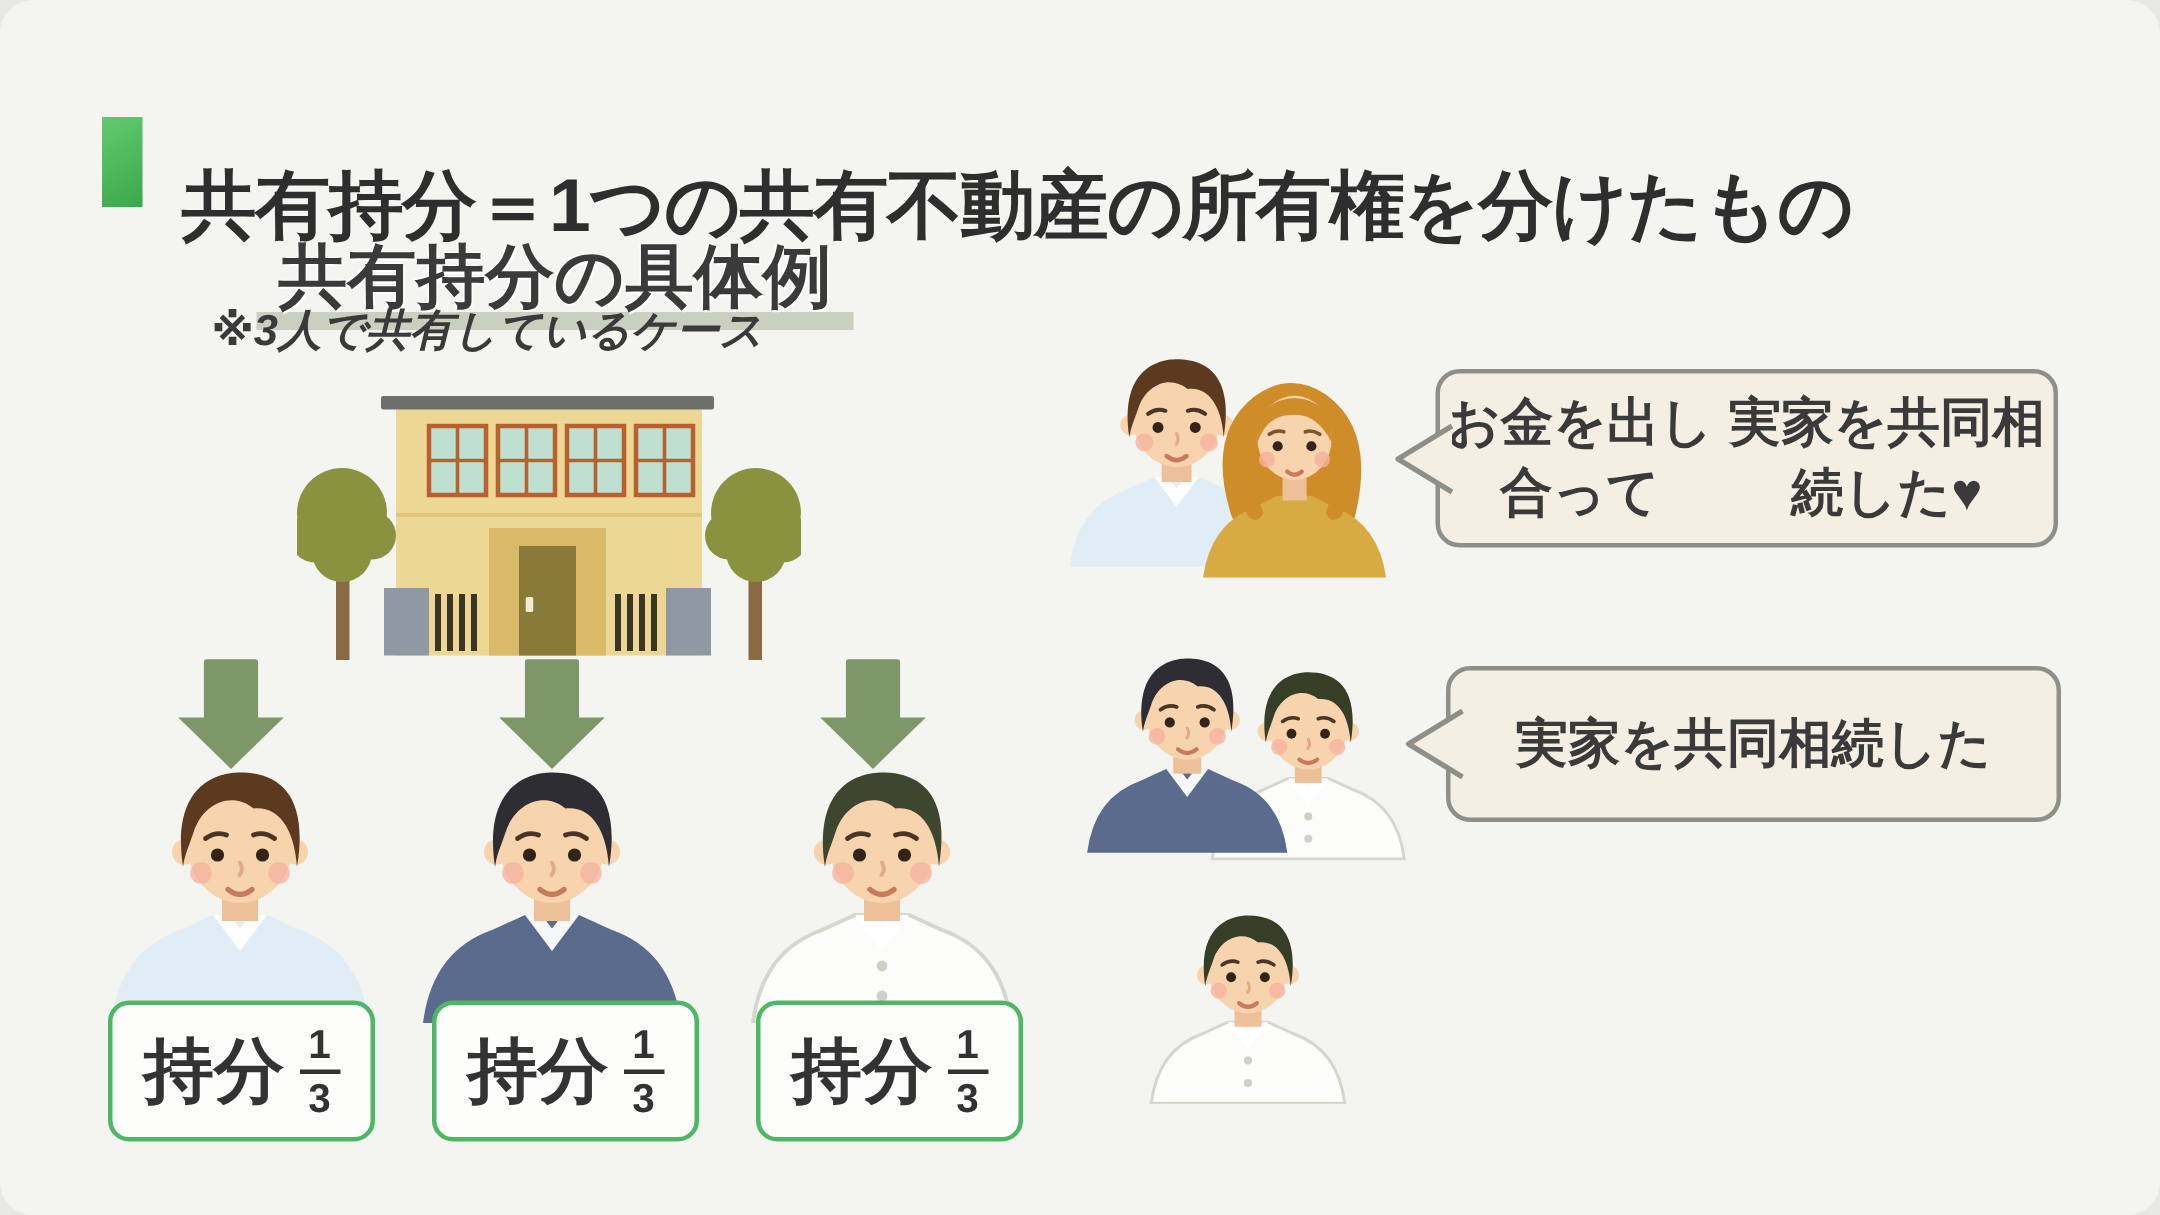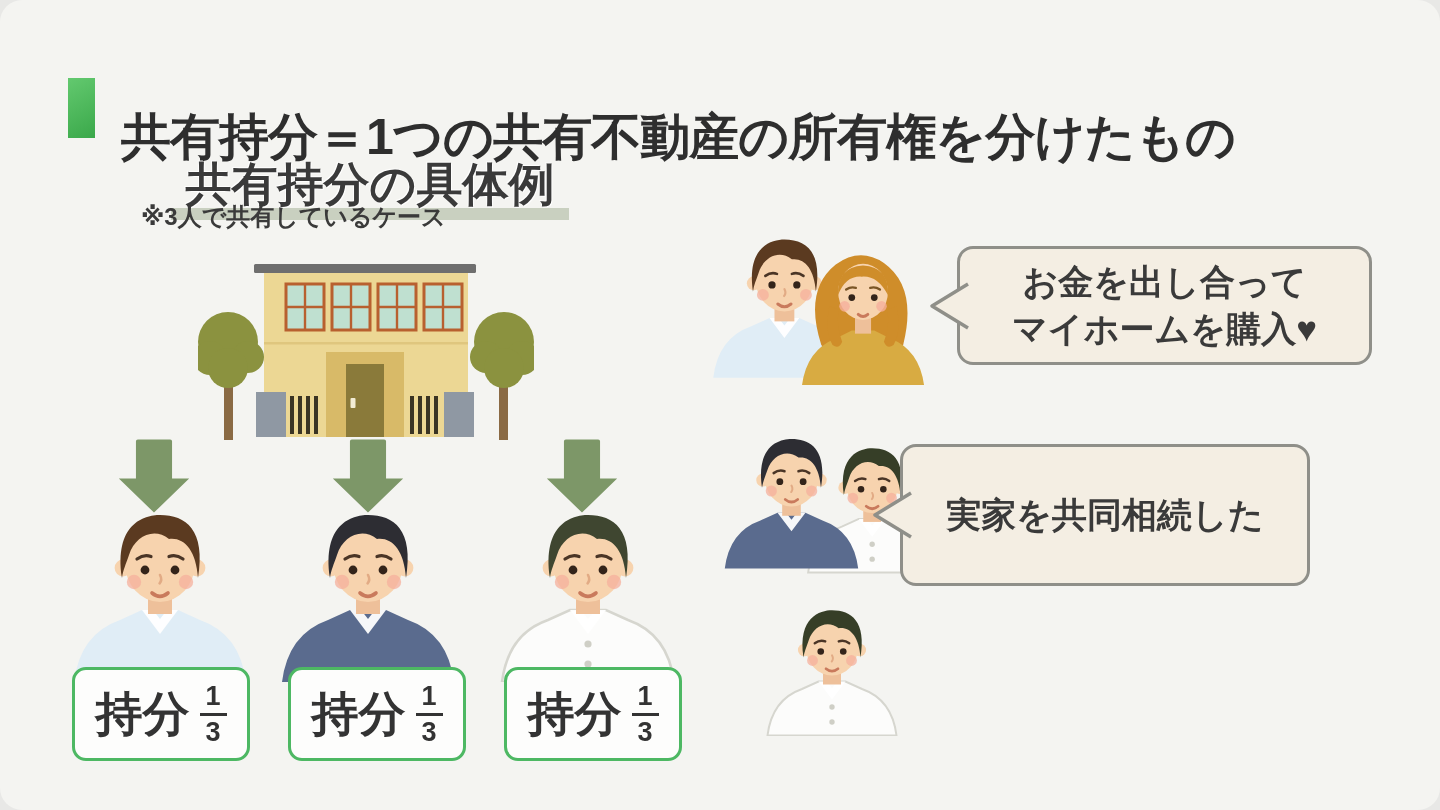--- a/index.html
+++ b/index.html
@@ -17,21 +17,21 @@
     background:linear-gradient(150deg,var(--accent-light,#63c96f) 0%,var(--accent-dark,#3aa84a) 100%);}
   .page-title{left:121px;top:70px;font-size:50px;font-weight:700;color:var(--title,#2e2e2e);white-space:nowrap;letter-spacing:-1px;}
 
   
   .sec-head{font-size:46px;font-weight:700;text-align:center;white-space:nowrap;}
   .sec-head .hl{display:inline-block;padding:0 14px 4px;
     background:linear-gradient(to top,var(--underline,#c9d0c0) 12px,transparent 12px);
     text-shadow:1px 1px 0 rgba(255,255,255,.85),-1px -1px 0 rgba(255,255,255,.85);}
   .head-left{left:140px;top:142px;width:460px;margin-top:12px;}
   .head-right{left:795px;top:142px;width:555px;}
-  .note{left:141px;top:201px;font-size:24px;font-weight:600;white-space:nowrap;}
+  .note{left:141px;top:201px;font-size:29px;font-weight:600;white-space:nowrap;font-style:italic;}
 
   
   .house{left:198px;top:260px;width:336px;height:180px;}
   .arrow{top:438px;width:76px;height:77px;}
   .arrow svg{display:block;width:100%;height:100%;}
   .person{top:512px;width:200px;height:170px;}
   .person svg,.figure svg,.house svg{display:block;width:100%;height:auto;}
 
   
   .share{top:667px;width:178px;height:94px;background:#fdfdfc;
@@ -42,24 +42,24 @@
   .frac .num,.frac .den{font-size:27px;}
   .frac .bar{width:27px;height:3px;background:#333;margin:3px 0;}
 
   
   .fig-couple{left:700px;top:232px;width:240px;height:165px;}
   .fig-two{left:717px;top:432px;width:225px;height:154px;}
   .fig-one{left:757px;top:608px;width:150px;height:130px;}
 
   .bubble{background:var(--bubble-bg,#f4eee3);border:3.5px solid var(--bubble-border,#8f8f89);
     border-radius:16px;box-sizing:border-box;
-    display:flex;flex-direction:column;align-items:center;justify-content:center;
+    display:flex;flex-direction:row;align-items:center;justify-content:center;
     text-align:center;font-size:35px;font-weight:700;line-height:1.33;color:var(--text,#3a3a3a);}
   .bubble-1{left:957px;top:246px;width:415px;height:119px;}
-  .bubble-2{left:900px;top:444px;width:410px;height:142px;}
+  .bubble-2{left:964px;top:444px;width:410px;height:104px;font-family:Liberation Serif, serif;}
   .bubble-3{left:953px;top:627px;width:418px;height:126px;}
   .tail{position:absolute;left:-33px;top:50%;transform:translateY(-50%);width:44px;height:56px;}
 </style>
 </head>
 <body>
 
 <div class="stage" style="--bg: #f4f4f1; --title: #2e2e2e; --text: #3a3a3a; --accent-light: #63c96f; --accent-dark: #3aa84a; --underline: #c9d0c0; --arrow: #7d9768; --box-border: #4db863; --bubble-bg: #f4eee3; --bubble-border: #8f8f89;">
 
   <div class="abs accent-bar"></div>
   <h1 class="abs page-title">共有持分＝1つの共有不動産の所有権を分けたもの</h1>
@@ -273,21 +273,21 @@
   </g>
         </g>
     </svg>
     </div>
   <div class="abs bubble bubble-1">
     <svg class="tail" viewBox="0 0 44 56">
       <path d="M41,6 L5,28 L41,50 Z" fill="var(--bubble-bg)"></path>
       <path d="M41,6 L5,28 L41,50" fill="none" stroke="var(--bubble-border)" stroke-width="3.5" stroke-linejoin="round"></path>
     </svg>
     <span>お金を出し合って</span>
-    <span>マイホームを購入♥</span>
+    <span>実家を共同相続した♥</span>
   </div>
 
   <div class="abs figure fig-two">
       <svg viewBox="0 0 145 98" width="100%">
       <g transform="translate(52,9) scale(0.96)">
           <g>
    <path d="M7,85 Q10,61 30,54 L41,49 L59,49 L70,54 Q90,61 93,85 Z" fill="#fcfcfb" stroke="#d6d6cf" stroke-width="1.3"></path>
    <path d="M41,49 L50,61 L59,49 L53.5,49 L50,53.5 L46.5,49 Z" fill="#ffffff" opacity="0.95"></path>
    <circle cx="50" cy="66" r="1.8" fill="#cfcfc6"></circle>
             <circle cx="50" cy="76" r="1.8" fill="#cfcfc6"></circle>

